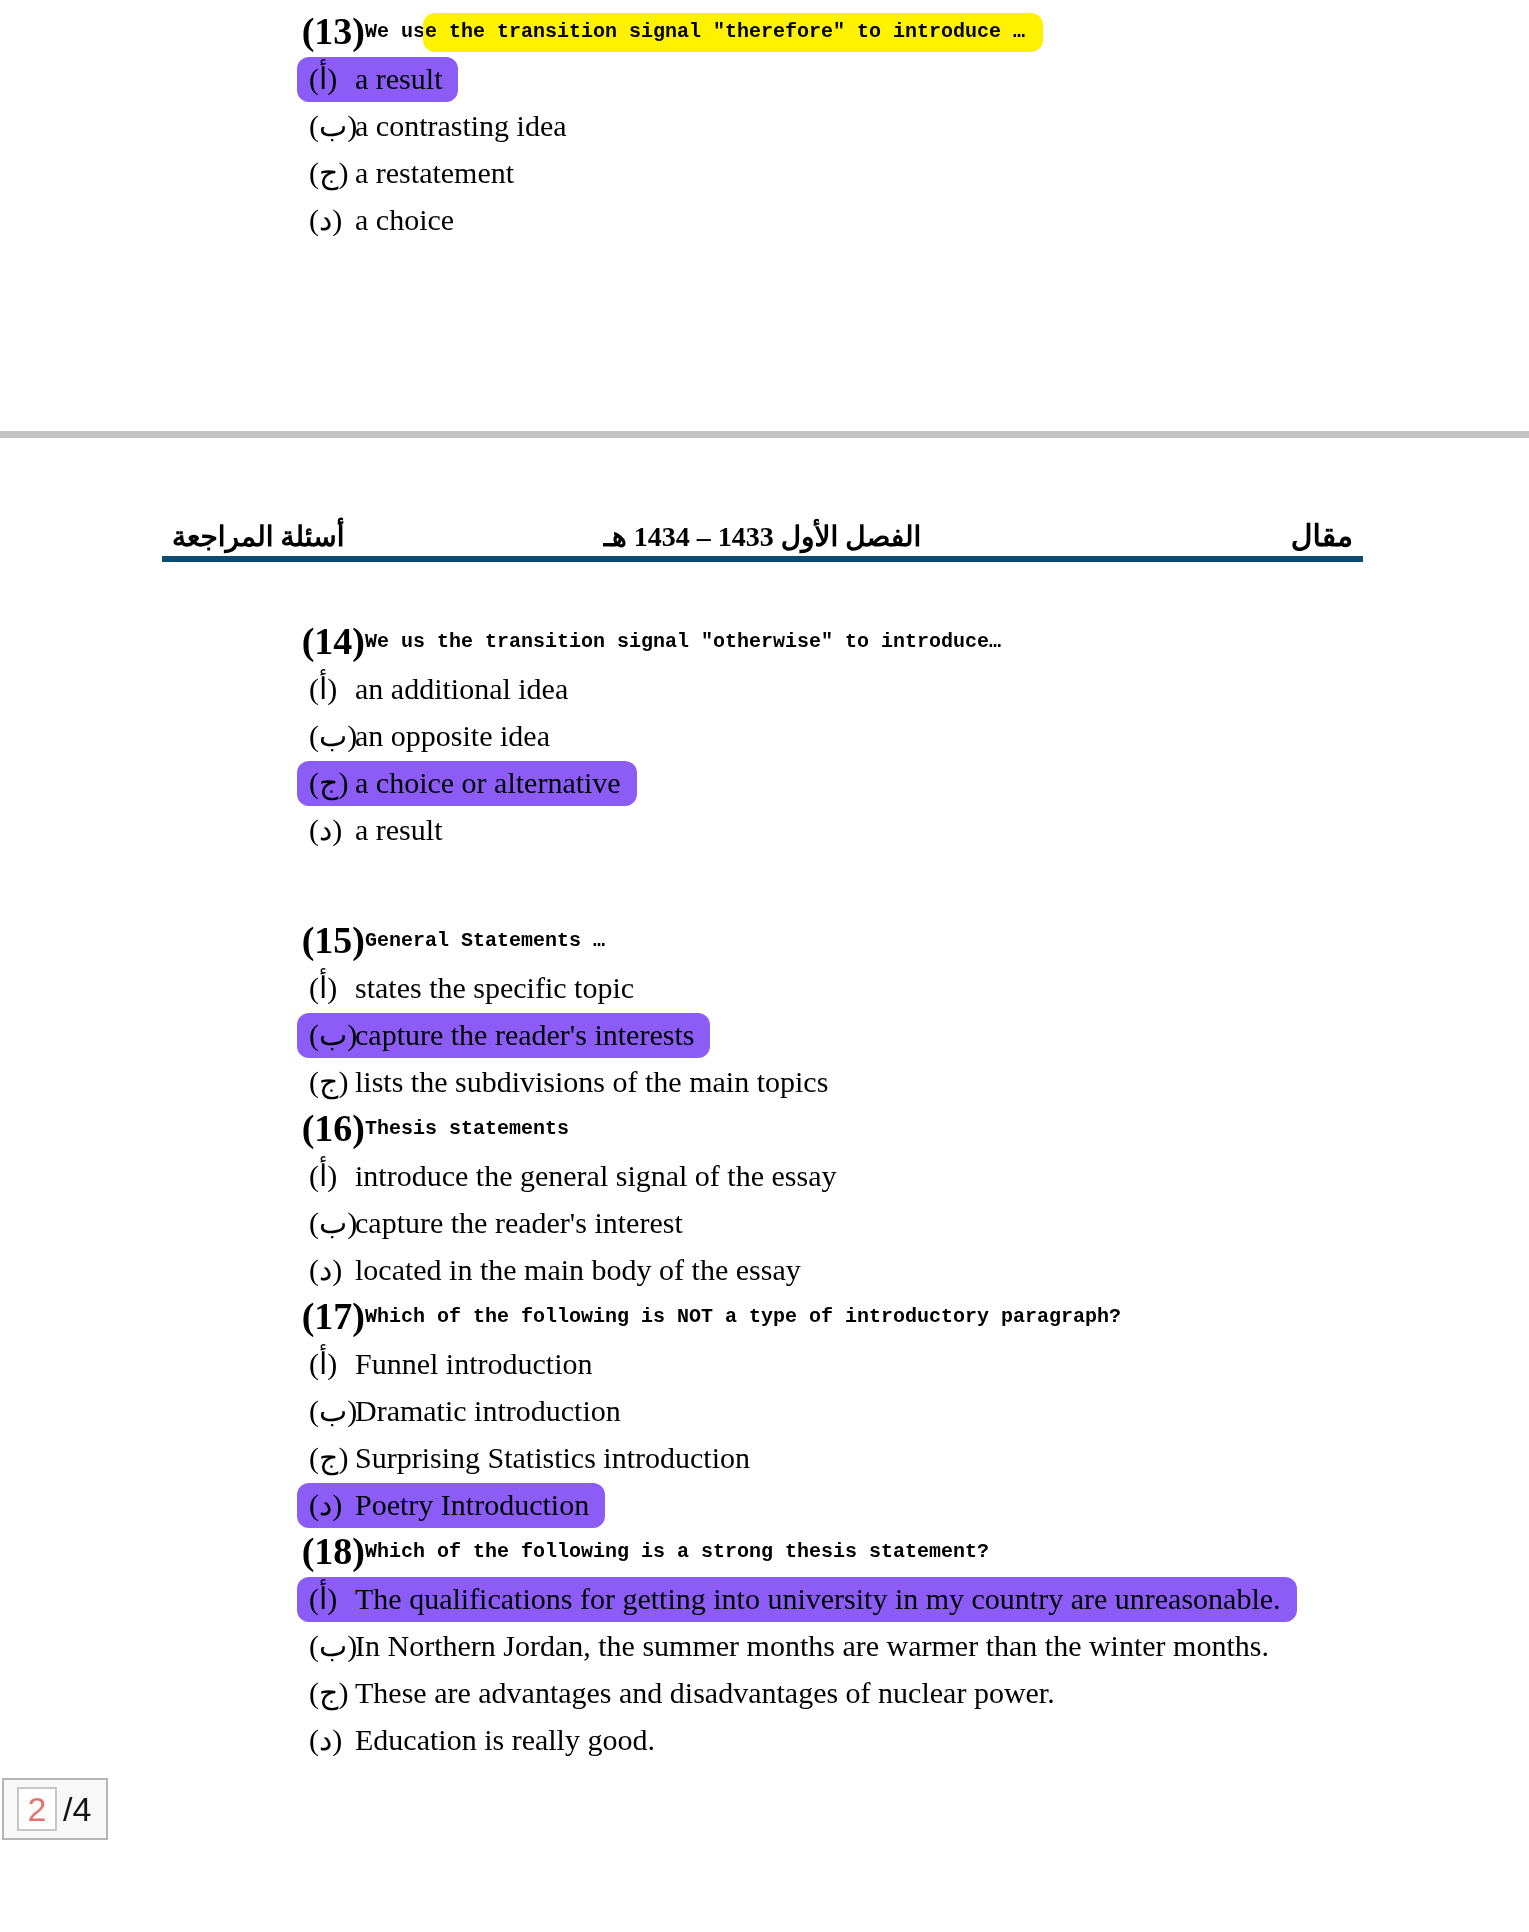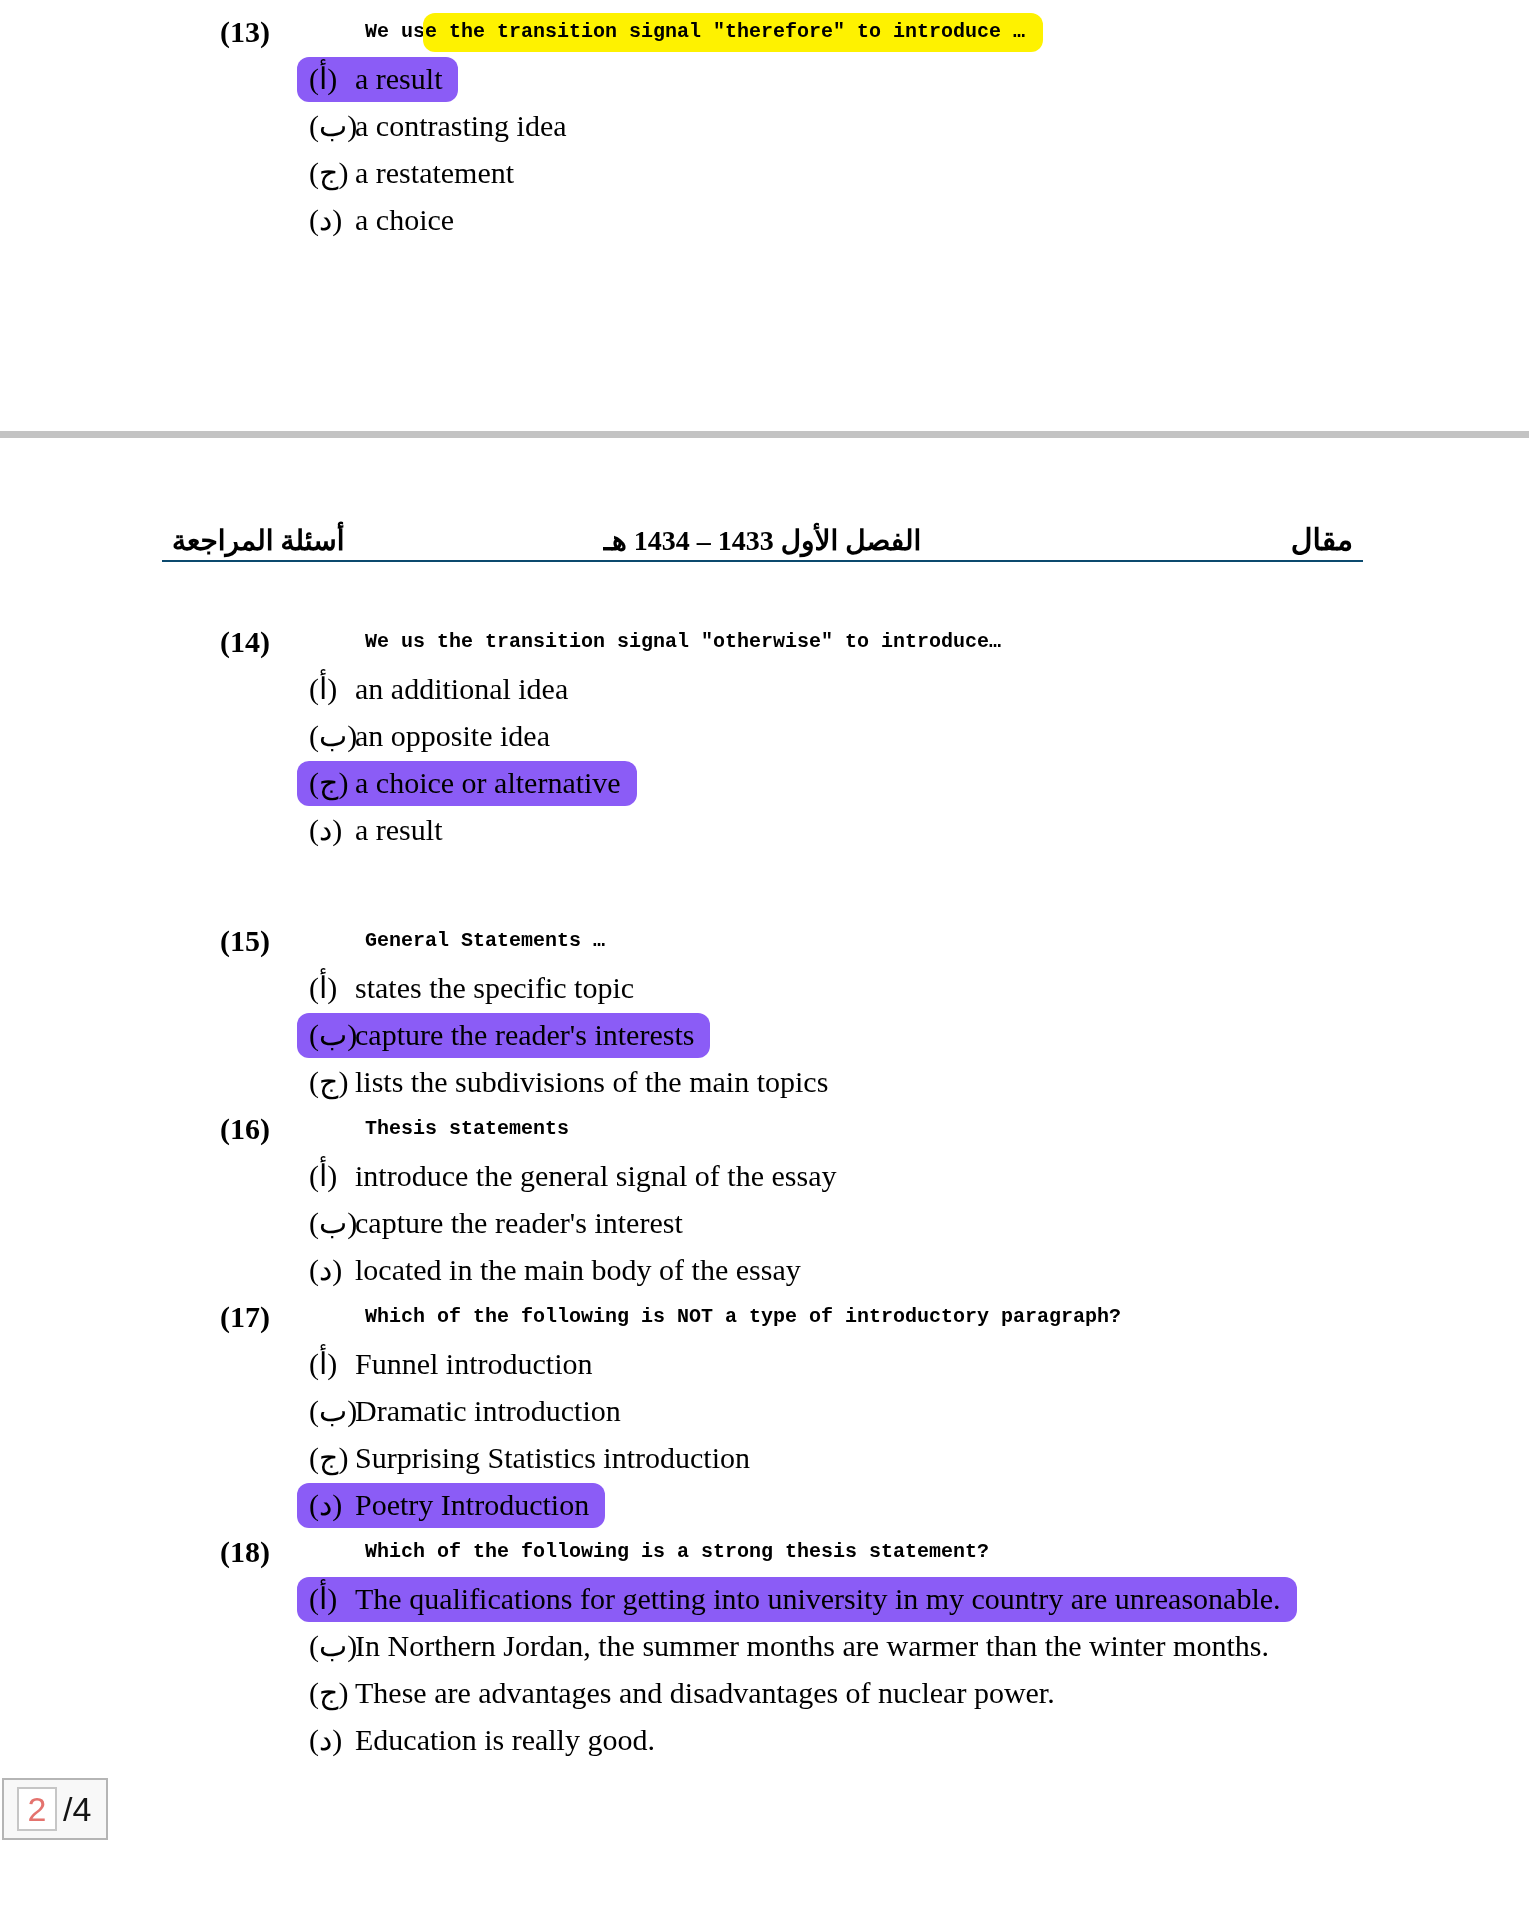--- a/index.html
+++ b/index.html
@@ -8,42 +8,42 @@
     font-family:"Liberation Serif", serif;
     color:#000;
   }
   
   .qsec{position:absolute;left:220px;width:1309px;}
   .sec-q13{top:8px;}
   .qsflow{top:618px;}
   .question{margin:0;}
   .question.gap-after{margin-bottom:64px;}
   .qrow{display:flex;line-height:47px;min-height:47px;}
-  .qnum{display:inline-block;width:145px;font-weight:bold;font-size:30px;flex:0 0 145px;}
+  .qnum{display:inline-block;width:145px;font-weight:bold;font-size:38px;flex:0 0 145px;text-align:right;}
   .qtitle{font-weight:bold;font-size:20px;white-space:nowrap;font-family:Liberation Mono, monospace;}
   .opt{padding-left:135px;text-indent:-46px;max-width:1085px;line-height:47px;min-height:47px;font-size:30px;}
   .letter{display:inline-block;width:46px;text-indent:0;}
   .optmark{border-radius:12px;}
   .optmark.hl{
     background:#8b5cf6;
     padding:5px 16px 7px 12px;margin-left:-12px;
     -webkit-box-decoration-break:clone;box-decoration-break:clone;
   }
   .thl{
     background:#fef200;border-radius:12px;
     padding:7px 18px 9px 2px;margin-left:-2px;
     -webkit-box-decoration-break:clone;box-decoration-break:clone;
   }
   .thl:empty{display:none;padding:0;margin:0;}
   
   .page-divider{position:absolute;top:431px;left:0;width:1529px;height:7px;background:#c3c3c3;}
   
   .pg-header{
     position:absolute;top:510px;left:162px;width:1201px;height:52px;
-    border-bottom:2px solid #0c4a6e;
+    border-bottom:6px solid #0c4a6e;
     display:grid;grid-template-columns:1fr auto 1fr;align-items:end;
     padding-bottom:3px;box-sizing:border-box;
     font-weight:bold;font-size:28px;
     font-family:"Liberation Serif", serif;
   }
   .pg-header .h-left{justify-self:start;padding-left:10px;}
   .pg-header .h-center{justify-self:center;}
   .pg-header .h-right{justify-self:end;padding-right:10px;font-size:30px;}
   
   .pager{

